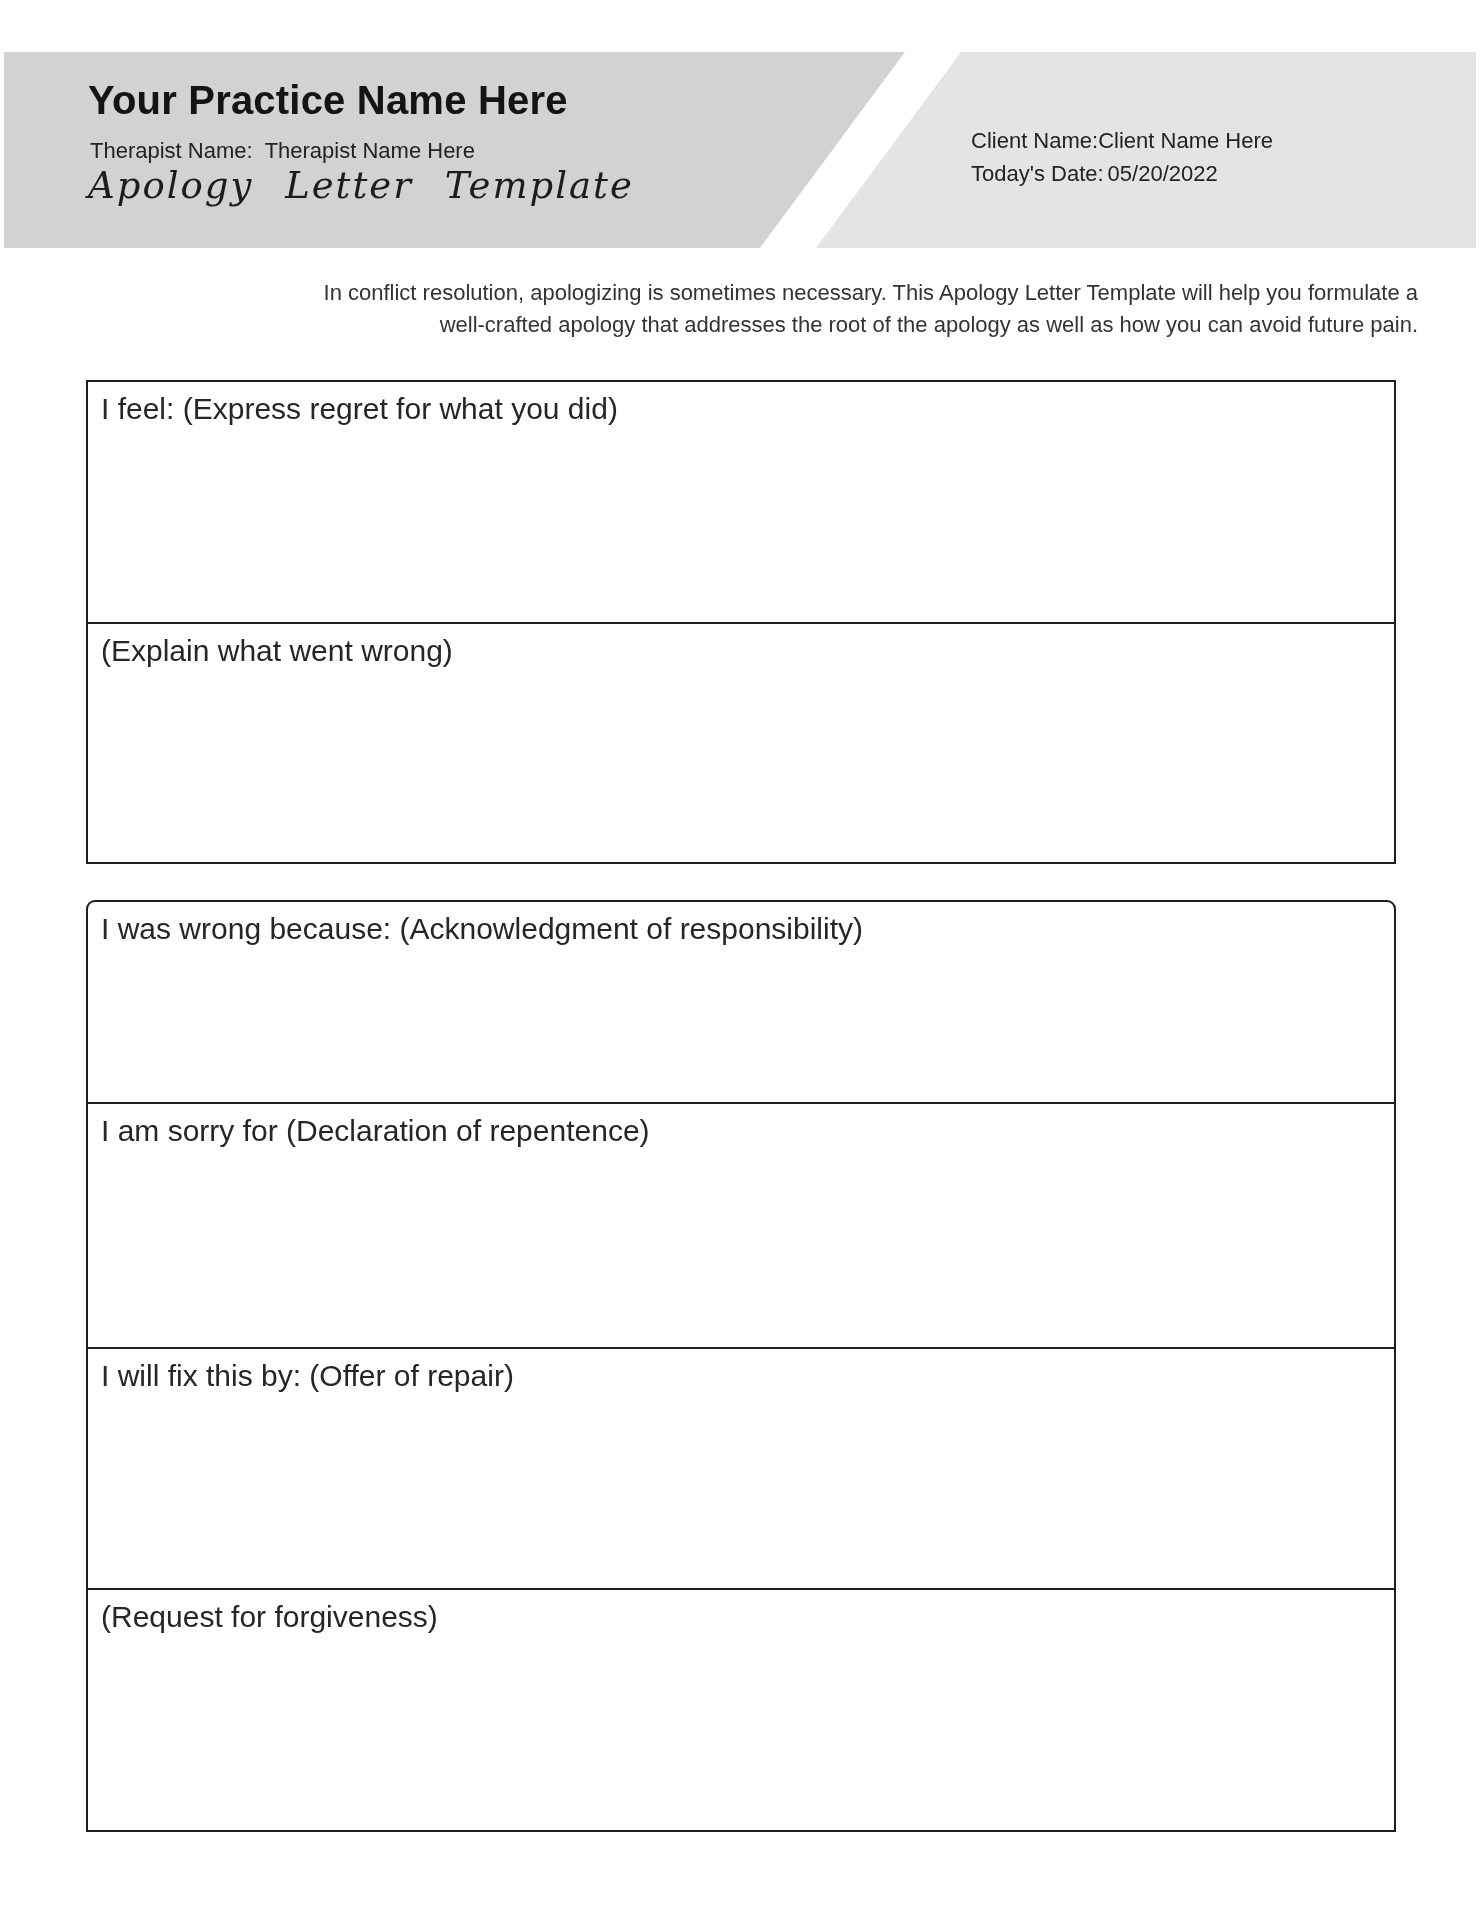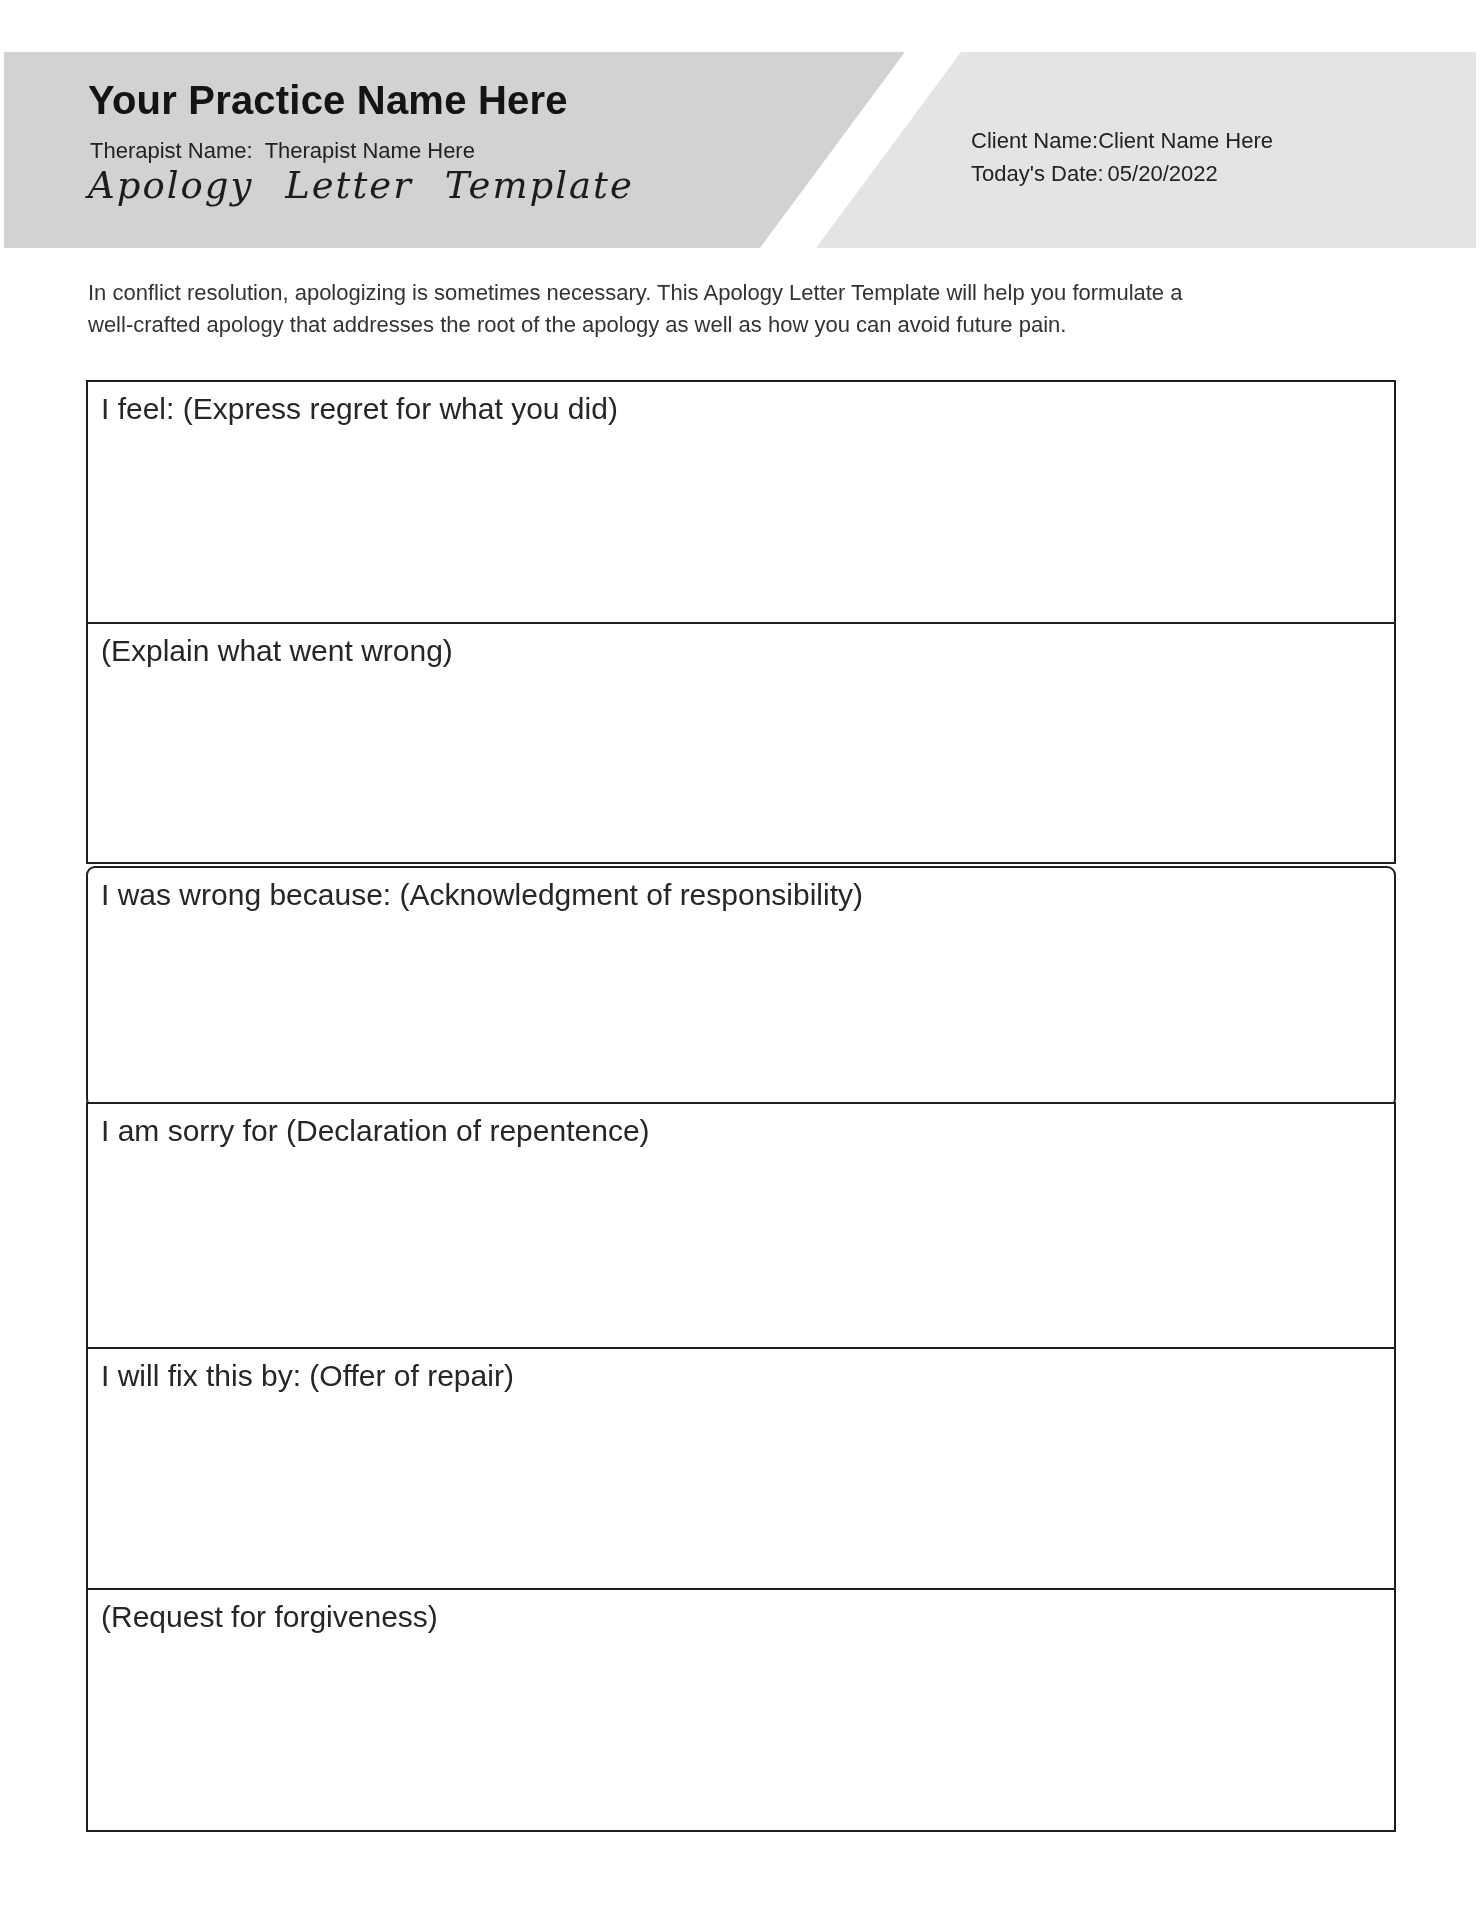--- a/index.html
+++ b/index.html
@@ -82,20 +82,21 @@
 
   
   .intro {
     position: absolute;
     left: 88px;
     top: 277px;
     width: 1330px;
     font-size: 22px;
     line-height: 32px;
     color: #333333;
+    text-align: right;
   }
 
   
   .field-box {
     position: absolute;
     left: 86px;
     width: 1310px;
     box-sizing: border-box;
     border: 2px solid #1f1f1f;
     background: #ffffff;
@@ -107,21 +108,21 @@
   }
   .field-input-area {
     position: absolute;
     left: 2px;
     right: 2px;
     top: 46px;
     bottom: 2px;
   }
   .box-1 { top: 380px;  height: 244px; }
   .box-2 { top: 622px;  height: 242px; }
-  .box-3 { top: 866px;  height: 242px; border-radius: 9px; }
+  .box-3 { top: 900px;  height: 242px; border-radius: 9px; }
   .box-4 { top: 1102px; height: 247px; }
   .box-5 { top: 1347px; height: 243px; }
   .box-6 { top: 1588px; height: 244px; }
 </style>
 </head>
 <body>
 
 <div class="page">
 
   <div class="banner">

